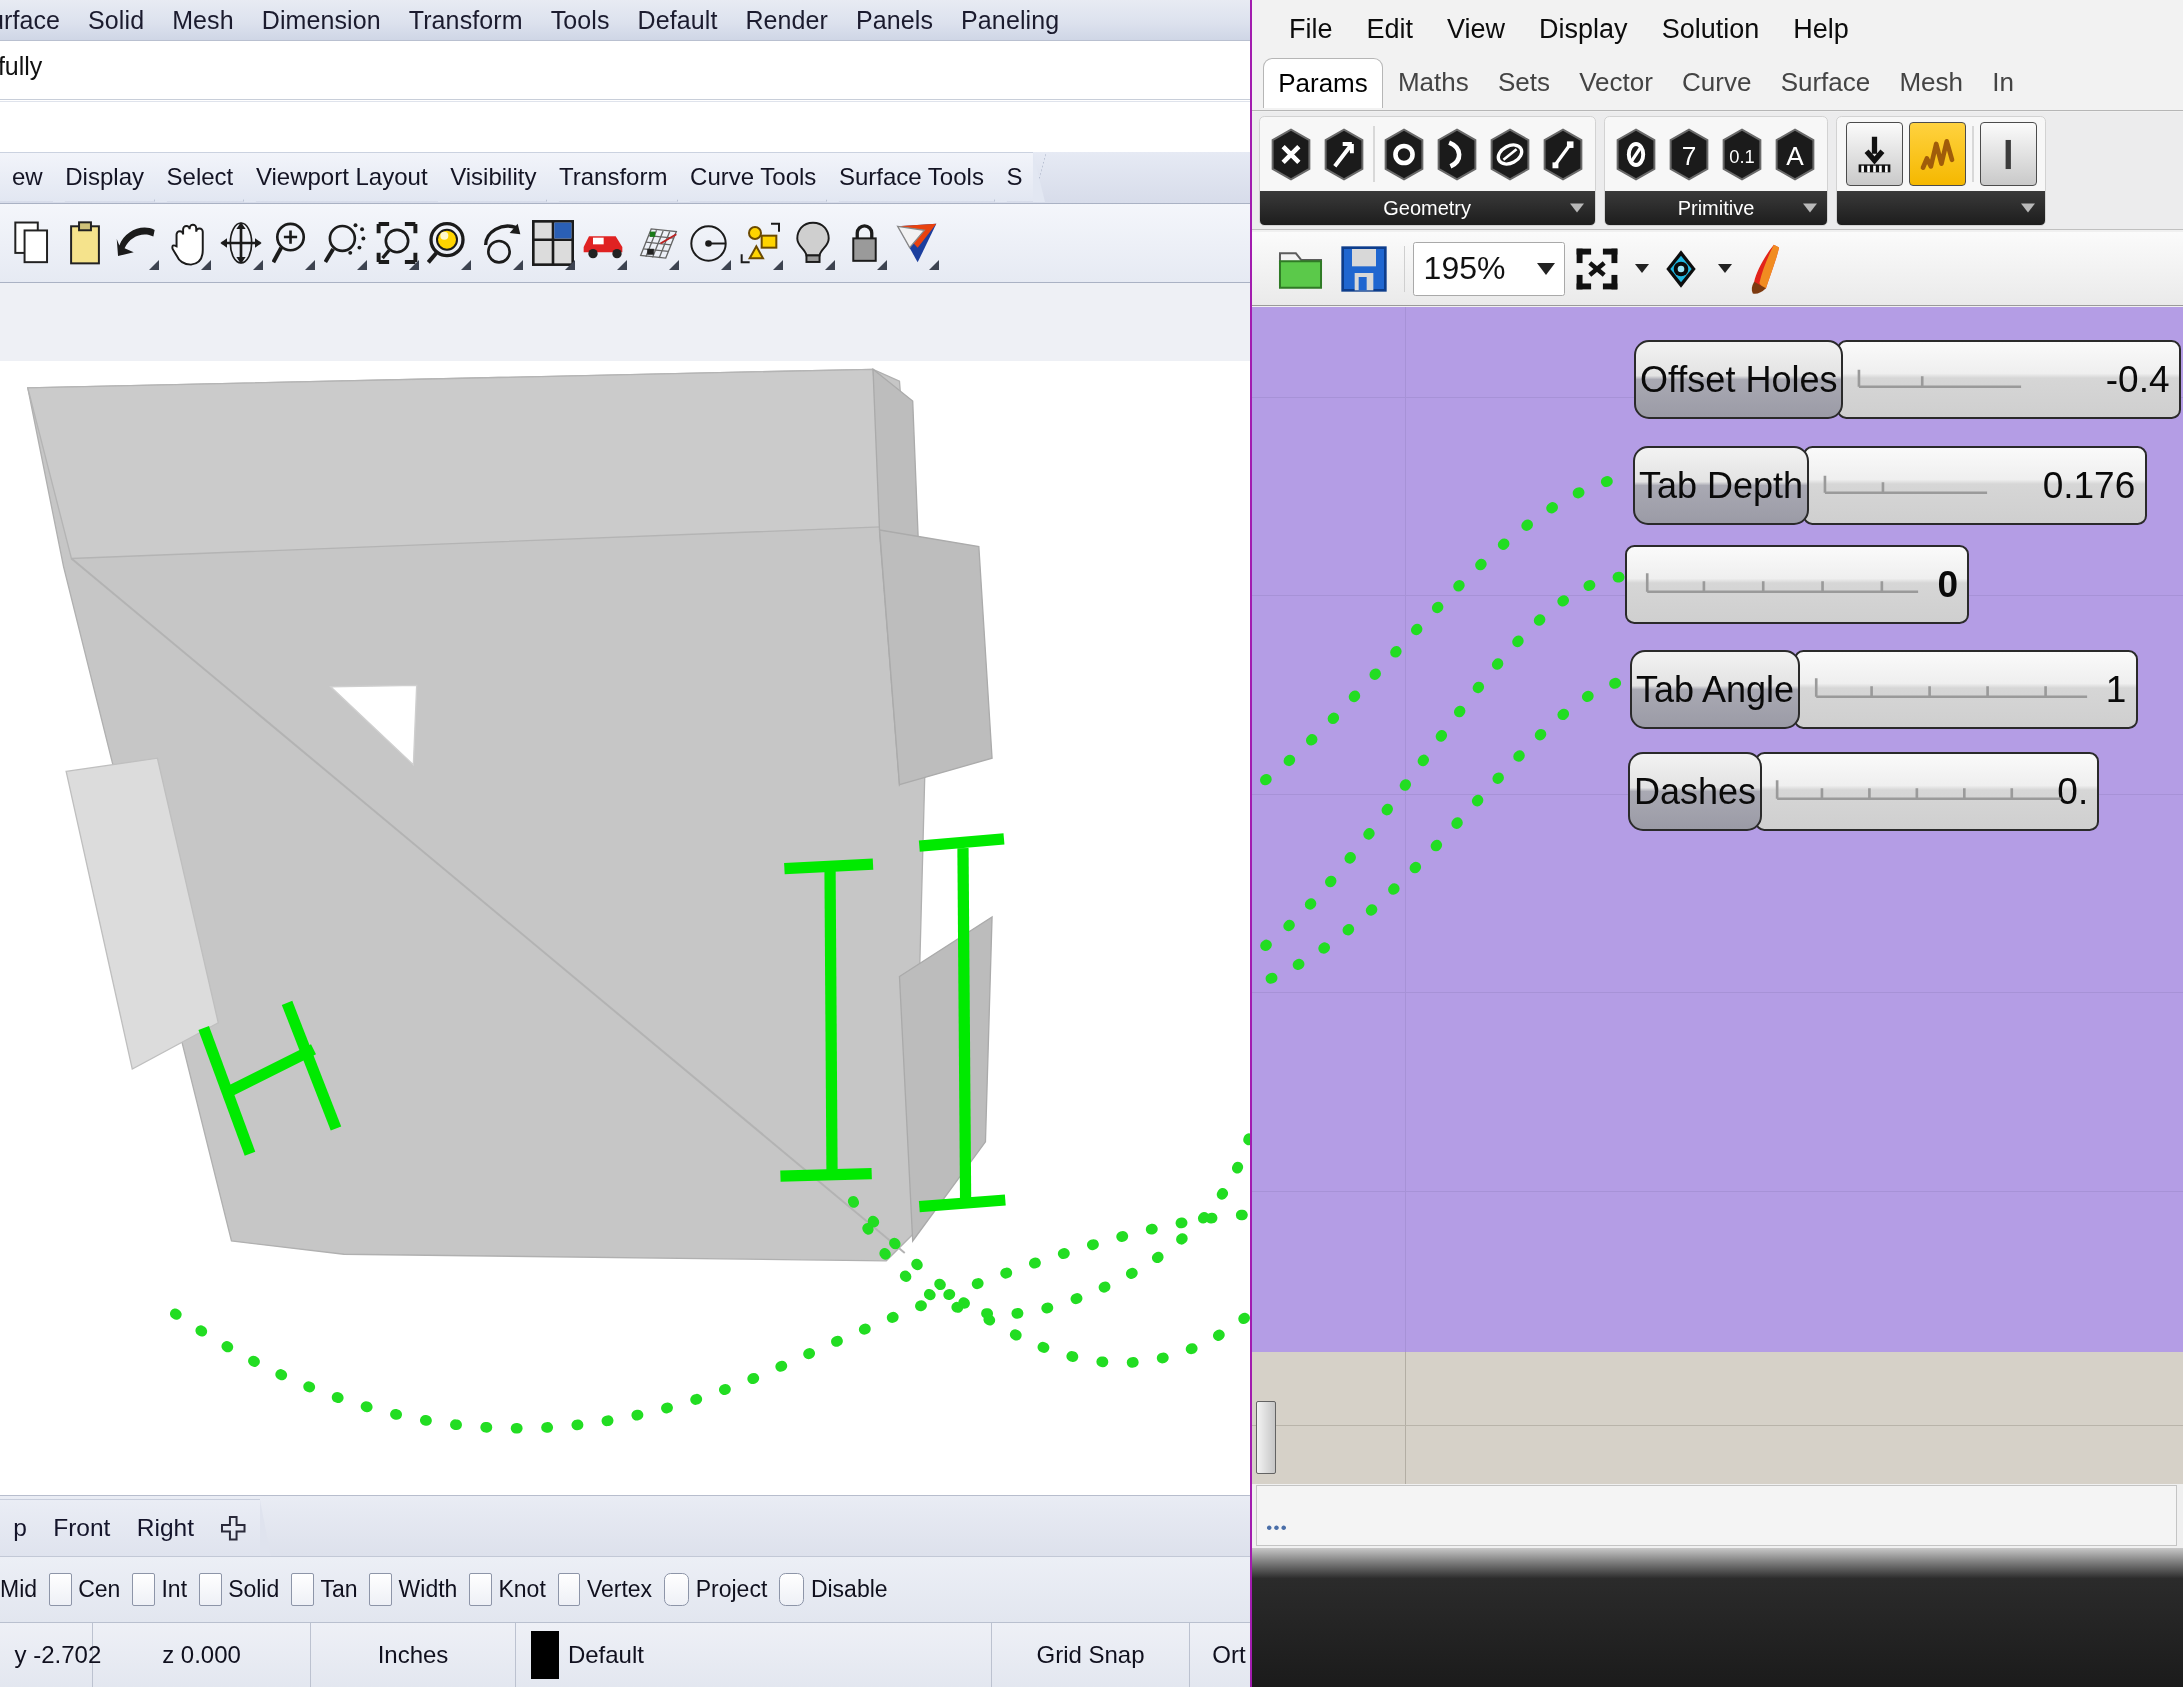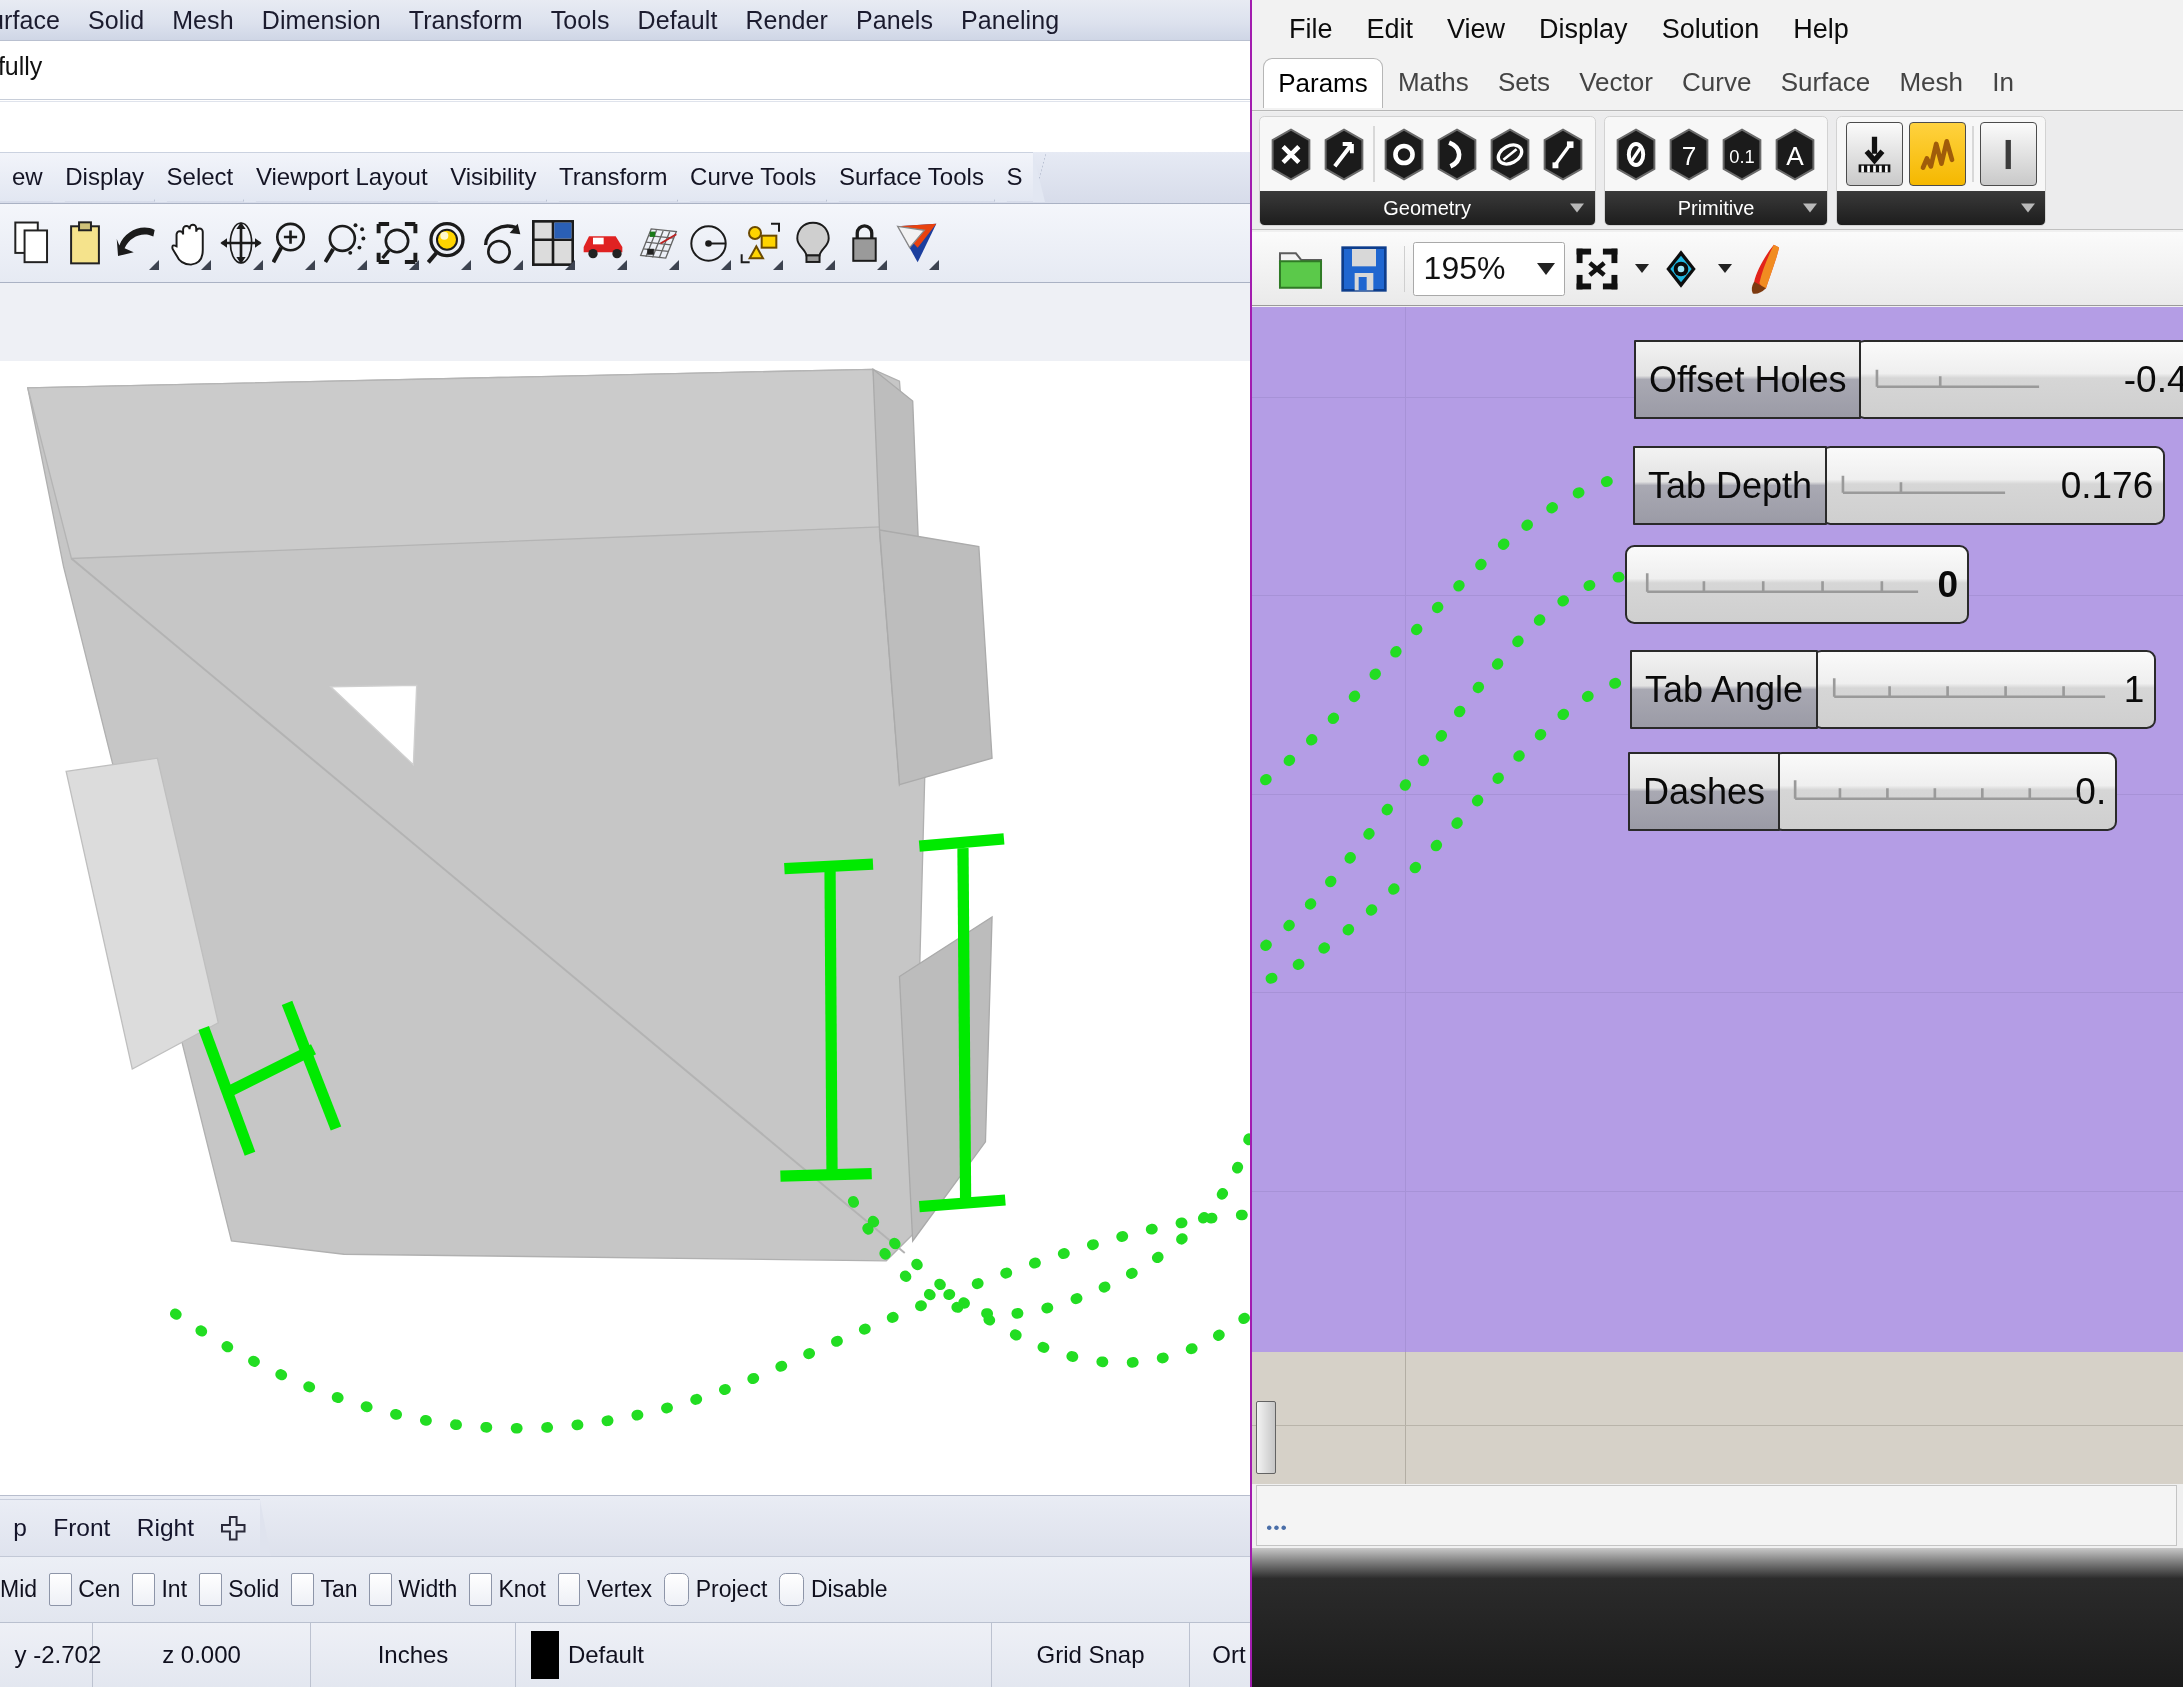--- a/index.html
+++ b/index.html
@@ -244,23 +244,23 @@
     position: absolute; top: 0; bottom: 0; width: 1.3px; background: #a792d7;
   }
   .pw-canvas .gline-h {
     position: absolute; left: 0; right: 0; height: 1.3px; background: #a792d7;
   }
   .prow {
     position: absolute; display: flex; align-items: stretch; height: 79px;
   }
   .pbtn {
     background: linear-gradient(to bottom,#f2f2f2 0%,#e3e3e3 45%,#a9a9b3 50%,#9b9ba6 100%);
-    border: 2.6px solid #2a2a2a; border-radius: 1px;
+    border: 2.6px solid #2a2a2a; border-radius: 15px;
     display: flex; align-items: center; justify-content: center;
-    padding: 0 13px; font-size: 36px; color: #0a0a0a;
+    padding: 0 4px; font-size: 36px; color: #0a0a0a;
     white-space: nowrap; position: relative; z-index: 2;
   }
   .pfield {
     background: linear-gradient(to bottom,#fafafa 0%,#efefef 42%,#d6d6d6 48%,#cfcfcf 100%);
     border: 2.6px solid #2a2a2a; border-radius: 9.3px;
     margin-left: -6.6px; padding-left: 18.5px;
     display: flex; align-items: center; position: relative;
     min-width: 344px;
   }
   .pfield .ticks { position: absolute; left: 17px; top: 25px; }

